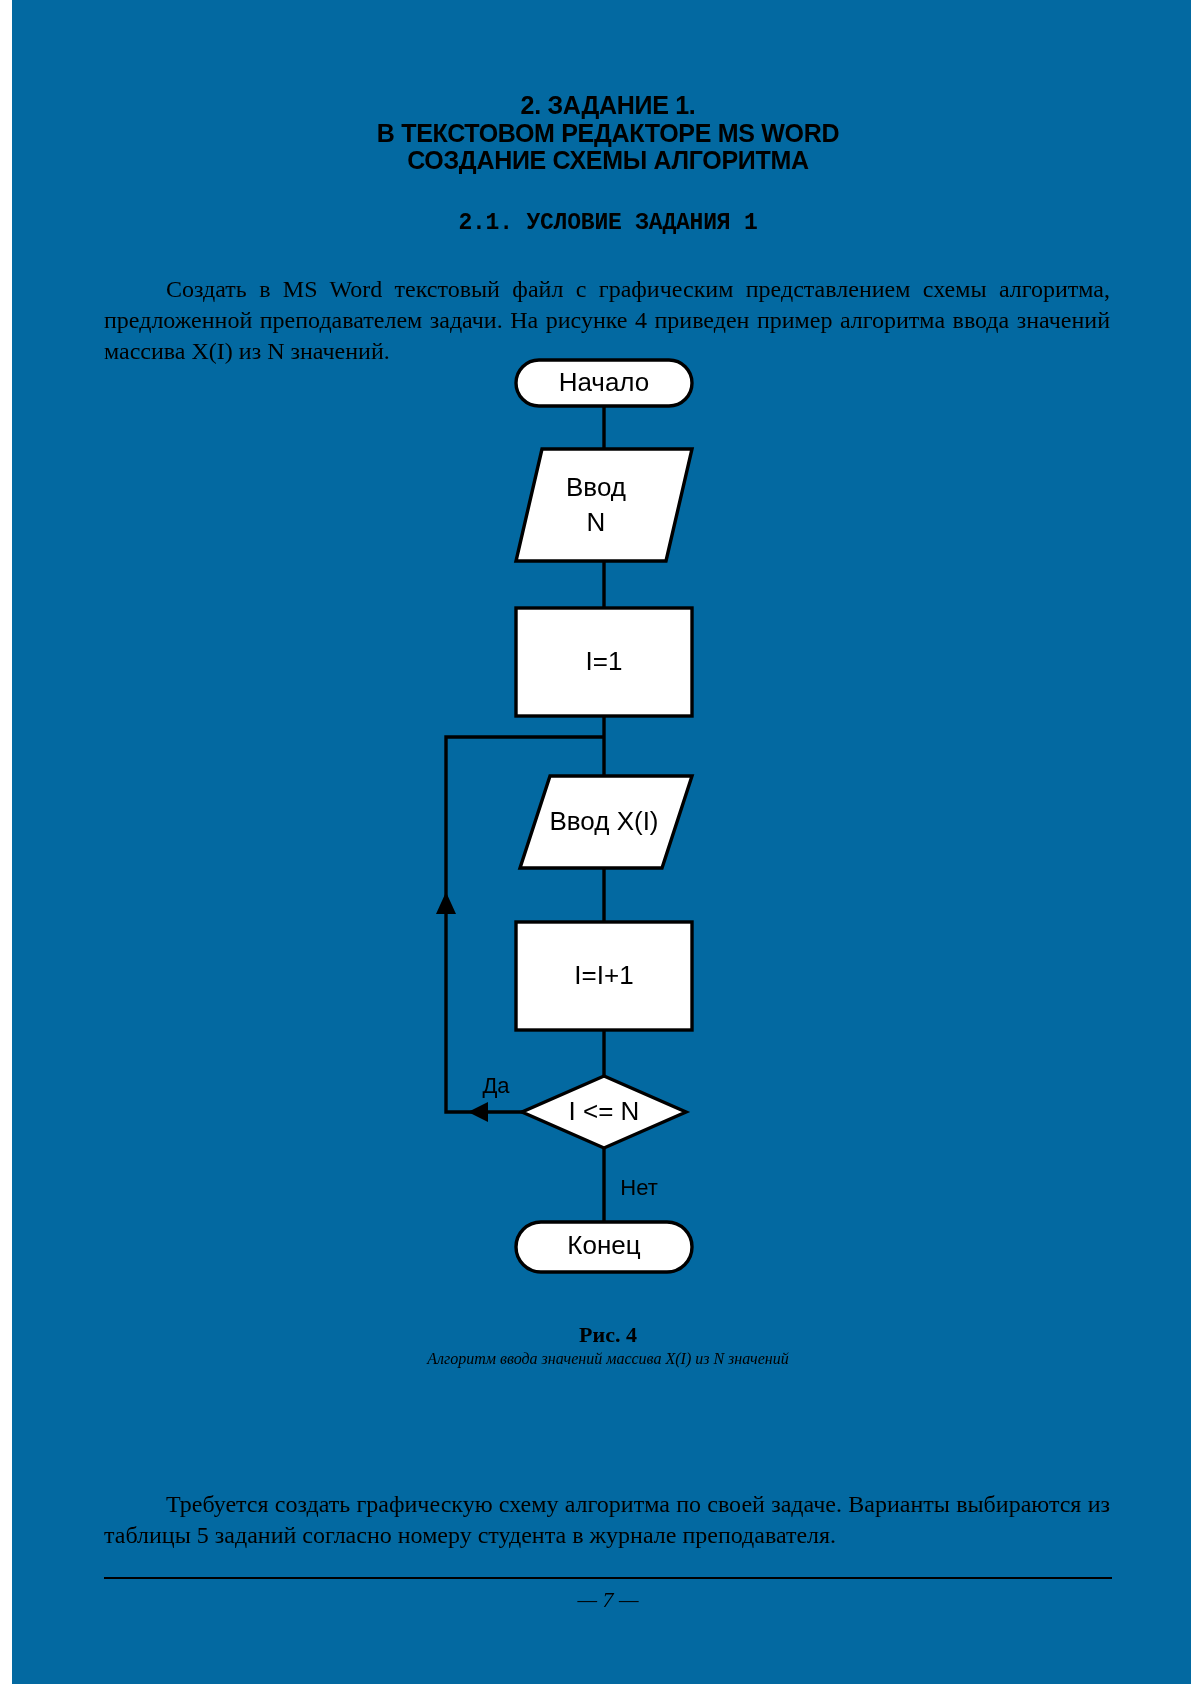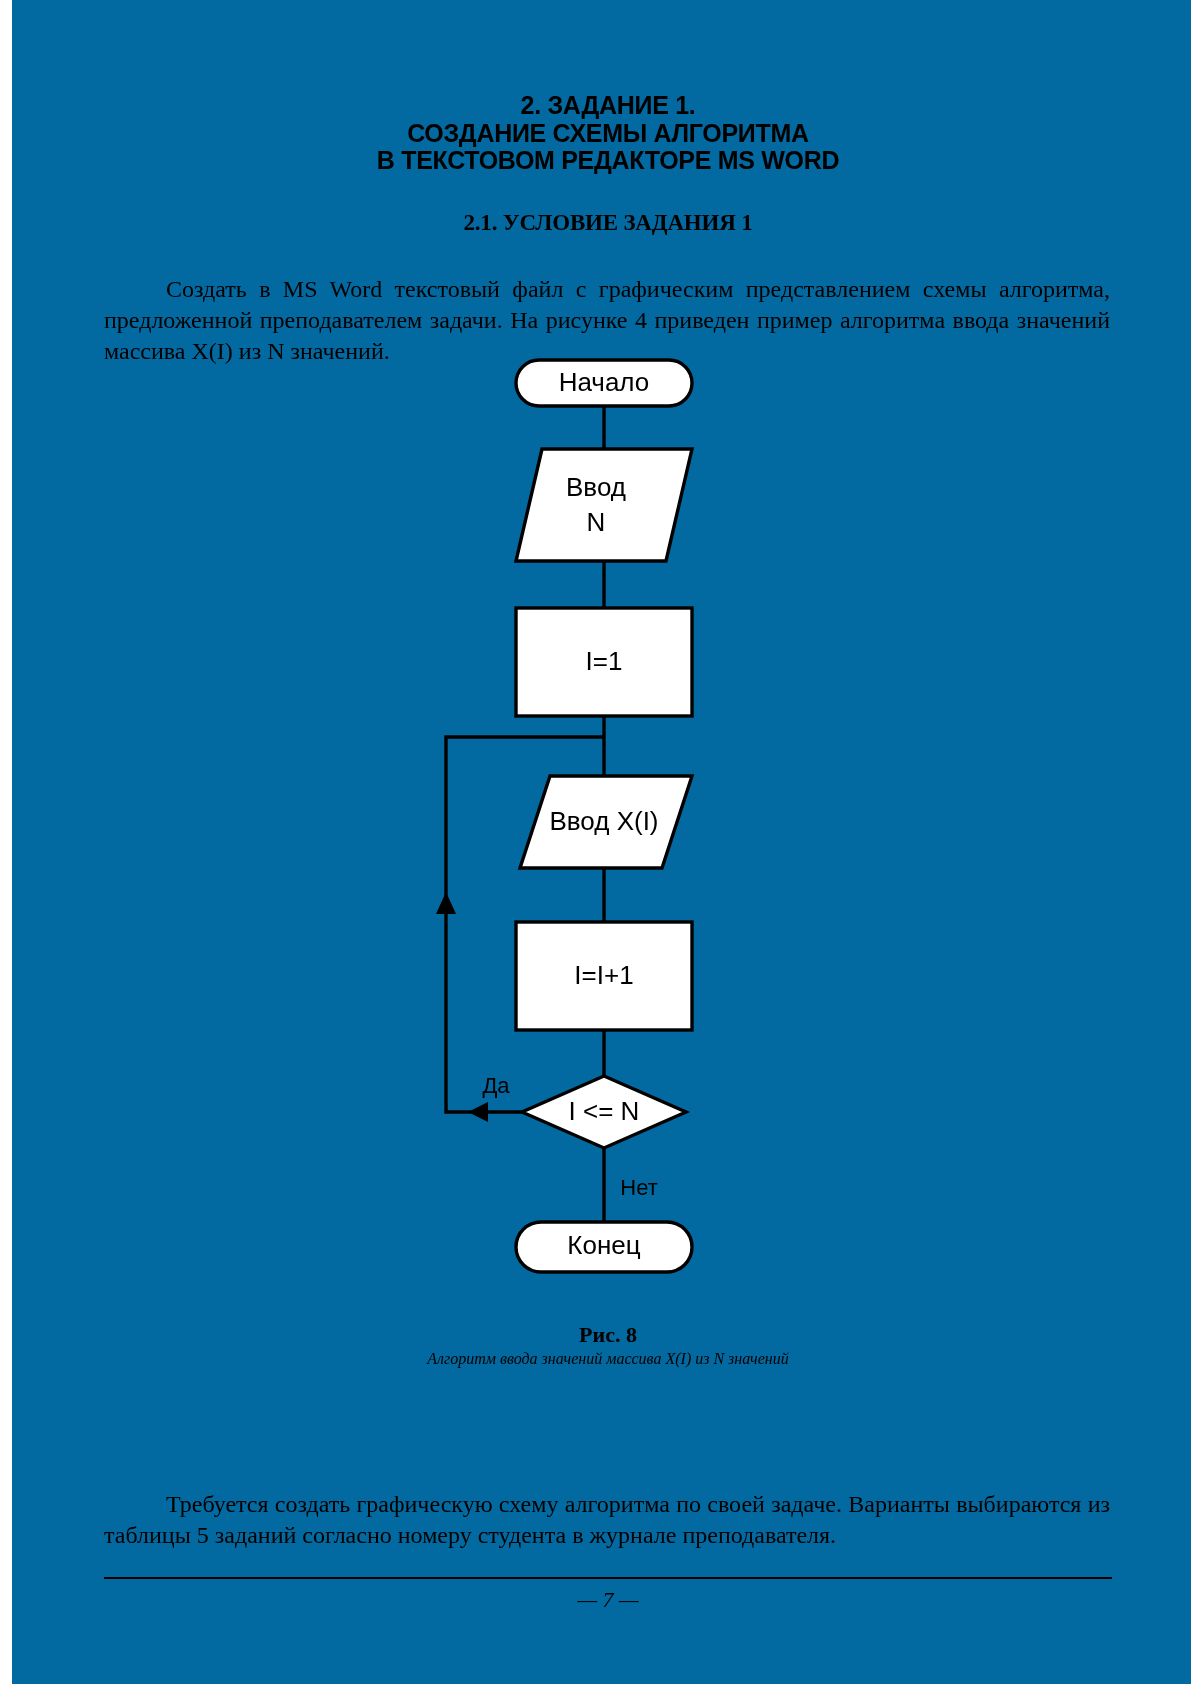--- a/index.html
+++ b/index.html
@@ -33,21 +33,21 @@
     letter-spacing: -0.3px;
   }
   .title-block div { white-space: nowrap; }
 
   .subheading {
     position: absolute;
     left: 96px;
     top: 210px;
     width: 1000px;
     text-align: center;
-    font-family: Liberation Serif, serif;
+    font-family: Liberation Mono, monospace;
     font-weight: bold;
     font-size: 23px;
     letter-spacing: -0.2px;
   }
 
   
   .body-para {
     position: absolute;
     font-size: 24px;
     line-height: 1.30;
@@ -143,22 +143,22 @@
     font-style: italic;
   }
 </style>
 </head>
 <body>
 
 <div class="page">
 
   <div class="title-block">
     <div>2. ЗАДАНИЕ 1.</div>
+    <div>В ТЕКСТОВОМ РЕДАКТОРЕ MS WORD</div>
     <div>СОЗДАНИЕ СХЕМЫ АЛГОРИТМА</div>
-    <div>В ТЕКСТОВОМ РЕДАКТОРЕ MS WORD</div>
   </div>
 
   <div class="subheading">2.1. УСЛОВИЕ ЗАДАНИЯ 1</div>
 
   <p class="body-para" id="intro-paragraph">Создать в MS Word текстовый файл с графическим представлением схемы алгоритма, предложенной преподавателем задачи. На рисунке 4 приведен пример алгоритма ввода значений массива X(I) из N значений.</p>
 
   <div class="figure-wrap">
     <svg class="flow-svg" width="1191" height="1000" viewBox="0 0 1191 1000">
 
       <g>
@@ -222,21 +222,21 @@
       </g>
 
       <g>
         <text class="fc-branch-label" x="484" y="757">Да</text>
         <text class="fc-branch-label" x="627" y="859">Нет</text>
       </g>
     </svg>
   </div>
 
   <div class="fig-caption">
-    <span class="fig-caption-number">Рис. 8</span>
+    <span class="fig-caption-number">Рис. 4</span>
     <span class="fig-caption-text">Алгоритм ввода значений массива X(I) из N значений</span>
   </div>
 
   <p class="body-para" id="closing-paragraph">Требуется создать графическую схему алгоритма по своей задаче. Варианты выбираются из таблицы 5 заданий согласно номеру студента в журнале преподавателя.</p>
 
   <div class="footer-rule"></div>
   <div class="footer-pageno">— 7 —</div>
 
 </div>
 

